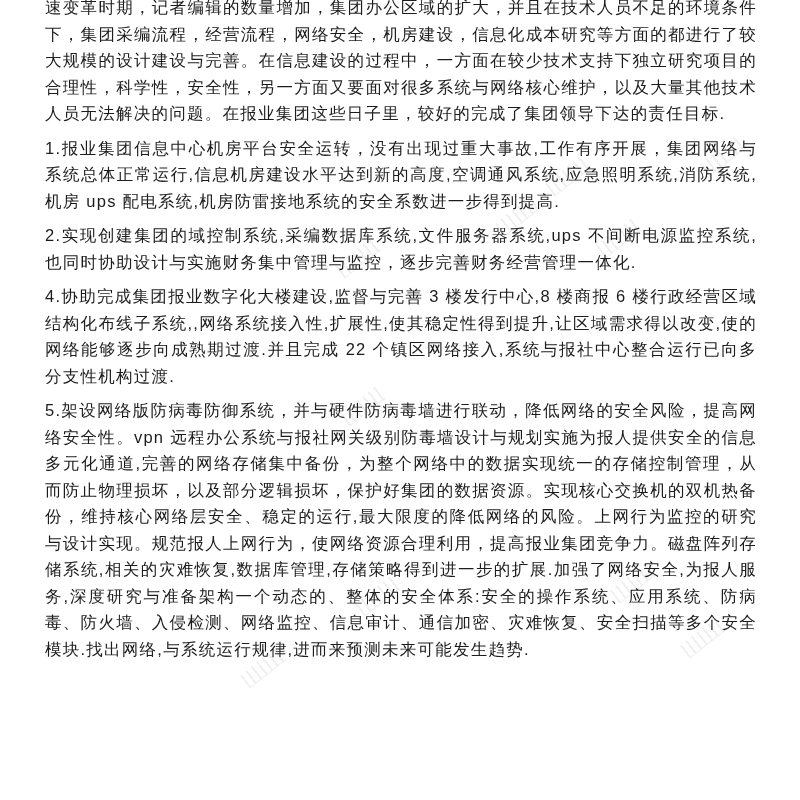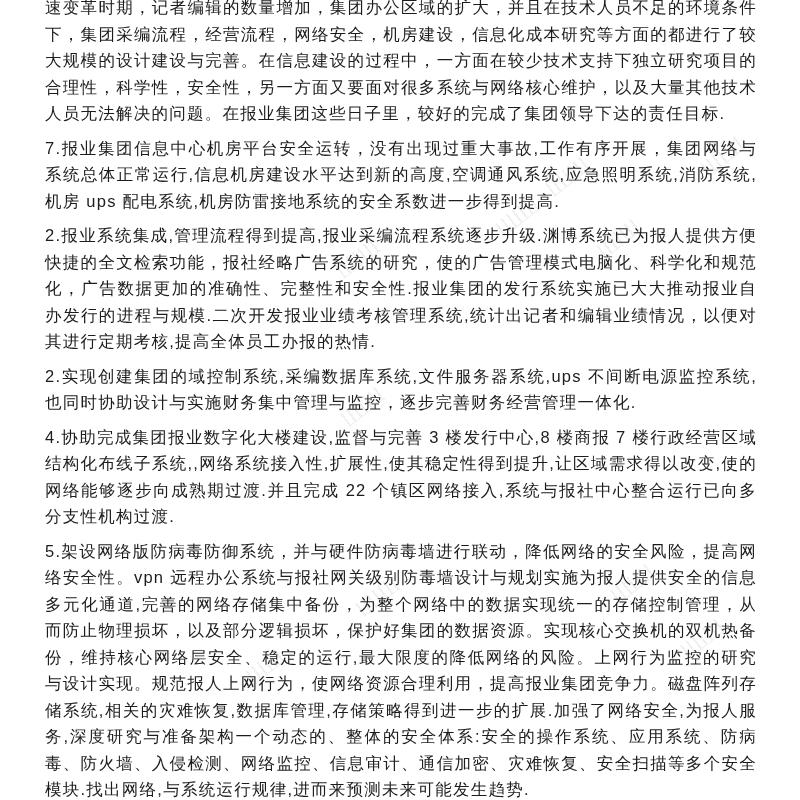--- a/index.html
+++ b/index.html
@@ -65,20 +65,19 @@
     <span class="wm" style="left:335px; top:250px;"></span>
     <span class="wm" style="left:340px; top:398px;"></span>
     <span class="wm" style="left:355px; top:588px;"></span>
     <span class="wm" style="left:610px; top:575px;"></span>
     <span class="wm" style="left:680px; top:630px;"></span>
     <span class="wm" style="left:240px; top:660px;"></span>
   </div>
 
   <div class="doc">
     <p class="para">速变革时期，记者编辑的数量增加，集团办公区域的扩大，并且在技术人员不足的环境条件下，集团采编流程，经营流程，网络安全，机房建设，信息化成本研究等方面的都进行了较大规模的设计建设与完善。在信息建设的过程中，一方面在较少技术支持下独立研究项目的合理性，科学性，安全性，另一方面又要面对很多系统与网络核心维护，以及大量其他技术人员无法解决的问题。在报业集团这些日子里，较好的完成了集团领导下达的责任目标.</p>
-    <p class="para">7.报业集团信息中心机房平台安全运转，没有出现过重大事故,工作有序开展，集团网络与系统总体正常运行,信息机房建设水平达到新的高度,空调通风系统,应急照明系统,消防系统,机房 ups 配电系统,机房防雷接地系统的安全系数进一步得到提高.</p>
-    <p class="para">2.报业系统集成,管理流程得到提高,报业采编流程系统逐步升级.渊博系统已为报人提供方便快捷的全文检索功能，报社经略广告系统的研究，使的广告管理模式电脑化、科学化和规范化，广告数据更加的准确性、完整性和安全性.报业集团的发行系统实施已大大推动报业自办发行的进程与规模.二次开发报业业绩考核管理系统,统计出记者和编辑业绩情况，以便对其进行定期考核,提高全体员工办报的热情.</p>
+    <p class="para">1.报业集团信息中心机房平台安全运转，没有出现过重大事故,工作有序开展，集团网络与系统总体正常运行,信息机房建设水平达到新的高度,空调通风系统,应急照明系统,消防系统,机房 ups 配电系统,机房防雷接地系统的安全系数进一步得到提高.</p>
     <p class="para">2.实现创建集团的域控制系统,采编数据库系统,文件服务器系统,ups 不间断电源监控系统,也同时协助设计与实施财务集中管理与监控，逐步完善财务经营管理一体化.</p>
-    <p class="para">4.协助完成集团报业数字化大楼建设,监督与完善 3 楼发行中心,8 楼商报 7 楼行政经营区域结构化布线子系统,,网络系统接入性,扩展性,使其稳定性得到提升,让区域需求得以改变,使的网络能够逐步向成熟期过渡.并且完成 22 个镇区网络接入,系统与报社中心整合运行已向多分支性机构过渡.</p>
+    <p class="para">4.协助完成集团报业数字化大楼建设,监督与完善 3 楼发行中心,8 楼商报 6 楼行政经营区域结构化布线子系统,,网络系统接入性,扩展性,使其稳定性得到提升,让区域需求得以改变,使的网络能够逐步向成熟期过渡.并且完成 22 个镇区网络接入,系统与报社中心整合运行已向多分支性机构过渡.</p>
     <p class="para">5.架设网络版防病毒防御系统，并与硬件防病毒墙进行联动，降低网络的安全风险，提高网络安全性。vpn 远程办公系统与报社网关级别防毒墙设计与规划实施为报人提供安全的信息多元化通道,完善的网络存储集中备份，为整个网络中的数据实现统一的存储控制管理，从而防止物理损坏，以及部分逻辑损坏，保护好集团的数据资源。实现核心交换机的双机热备份，维持核心网络层安全、稳定的运行,最大限度的降低网络的风险。上网行为监控的研究与设计实现。规范报人上网行为，使网络资源合理利用，提高报业集团竞争力。磁盘阵列存储系统,相关的灾难恢复,数据库管理,存储策略得到进一步的扩展.加强了网络安全,为报人服务,深度研究与准备架构一个动态的、整体的安全体系:安全的操作系统、应用系统、防病毒、防火墙、入侵检测、网络监控、信息审计、通信加密、灾难恢复、安全扫描等多个安全模块.找出网络,与系统运行规律,进而来预测未来可能发生趋势.</p>
   </div>
 
 </div>
 
 </body></html>

